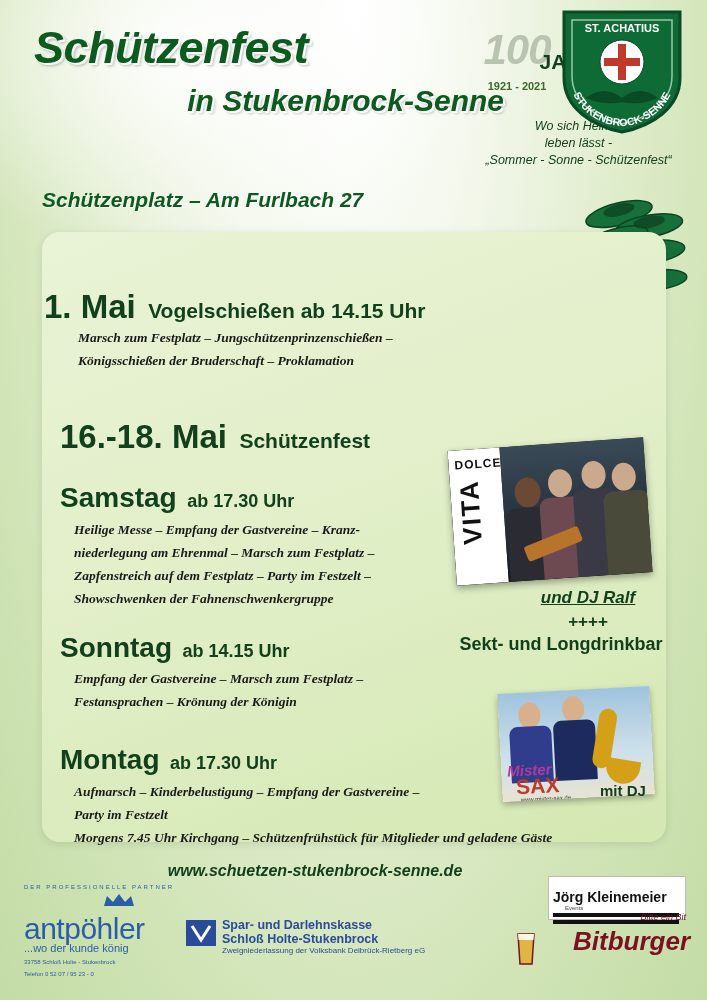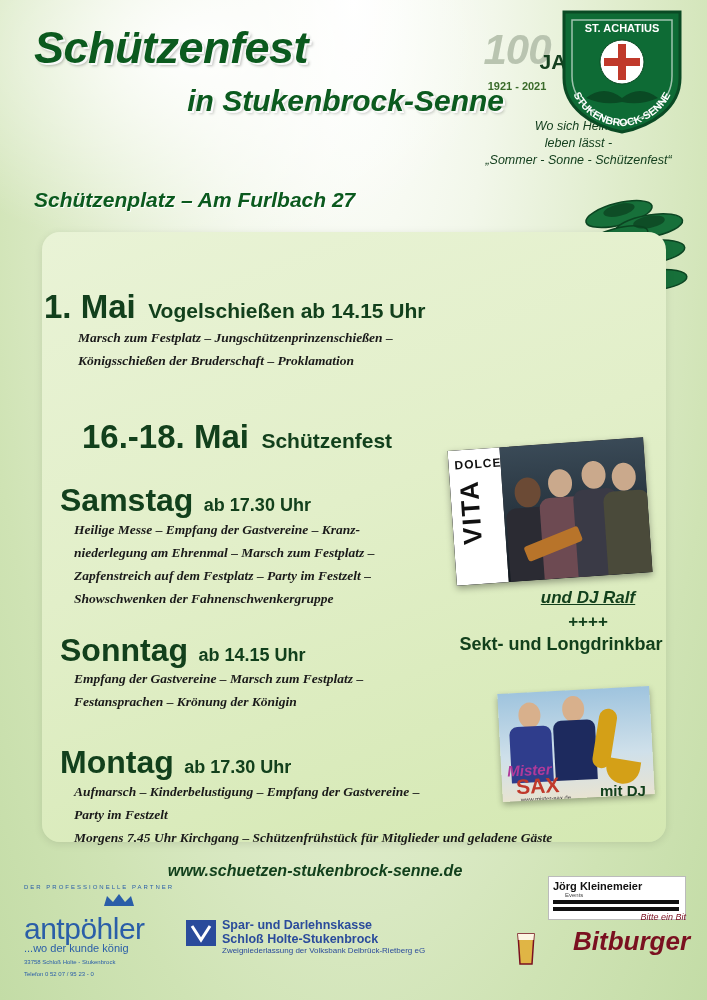--- a/index.html
+++ b/index.html
@@ -31,21 +31,21 @@
     text-shadow:2px 2px 0 rgba(255,255,255,0.9), 3px 3px 3px rgba(0,0,0,0.25);
   }
   .subtitle{
     position:absolute;left:34px;top:84px;width:470px;
     font-size:30px;font-weight:bold;font-style:italic;
     color:#0b5a1e;
     text-shadow:2px 2px 0 rgba(255,255,255,0.9), 3px 3px 3px rgba(0,0,0,0.2);
     text-align:right;
   }
   .place{
-    position:absolute;left:34px;top:188px;width:520px;
+    position:absolute;left:42px;top:188px;width:520px;
     font-size:21px;font-weight:bold;font-style:italic;
     color:#0b5a1e;
     text-shadow:1px 1px 0 rgba(255,255,255,0.9);
   }
   
   .jubilee{
     position:absolute;left:452px;top:30px;width:130px;text-align:center;
   }
   .jub-100{
     font-size:42px;font-weight:bold;font-style:italic;color:#b9c4b0;
@@ -88,23 +88,23 @@
   }
   .ev-sub{
     font-size:21px;font-weight:bold;color:#12401c;display:inline-block;
     margin-left:8px;
   }
   .detail{
     font-size:13.5px;font-style:italic;color:#1a1a1a;line-height:23px;
     font-family:"Liberation Serif", serif;font-weight:bold;
   }
   .ev1-det{position:absolute;left:78px;top:326px;width:430px;}
-  .ev2-head{position:absolute;left:60px;top:418px;margin-left:22px;}
+  .ev2-head{position:absolute;left:60px;top:418px;}
   .day-head{
-    font-size:32px;font-weight:bold;color:#12401c;
+    font-size:28px;font-weight:bold;color:#12401c;
   }
   .day-time{
     font-size:18px;font-weight:bold;color:#12401c;margin-left:6px;
   }
   .sat-head{position:absolute;left:60px;top:482px;}
   .sat-det{position:absolute;left:74px;top:518px;width:350px;}
   .sun-head{position:absolute;left:60px;top:632px;}
   .sun-det{position:absolute;left:74px;top:667px;width:370px;}
   .mon-head{position:absolute;left:60px;top:744px;}
   .mon-det{position:absolute;left:74px;top:780px;width:560px;}
@@ -197,21 +197,21 @@
   .spada-t3{font-size:8px;color:#2a4b9b;}
   .vr-logo{
     position:absolute;left:-36px;top:2px;width:30px;height:26px;
     background:#2a4b9b;border-radius:3px;
   }
   .sp-jk{
     position:absolute;left:548px;top:876px;width:136px;height:42px;
     background:#fff;border:1px solid #bbb;
   }
   .jk-name{
-    font-size:11px;color:#111;font-weight:bold;padding:3px 0 0 4px;
+    font-size:14px;color:#111;font-weight:bold;padding:12px 0 0 4px;
   }
   .jk-sub{font-size:6px;color:#444;padding-left:16px;}
   .jk-bars{padding:2px 0 0 4px;}
   .jk-bar{height:4px;background:#111;margin-bottom:3px;}
   .sp-bit{
     position:absolute;left:510px;top:926px;width:180px;
   }
   .bit-word{
     font-size:26px;font-weight:bold;font-style:italic;color:#7a1020;
     text-align:right;

